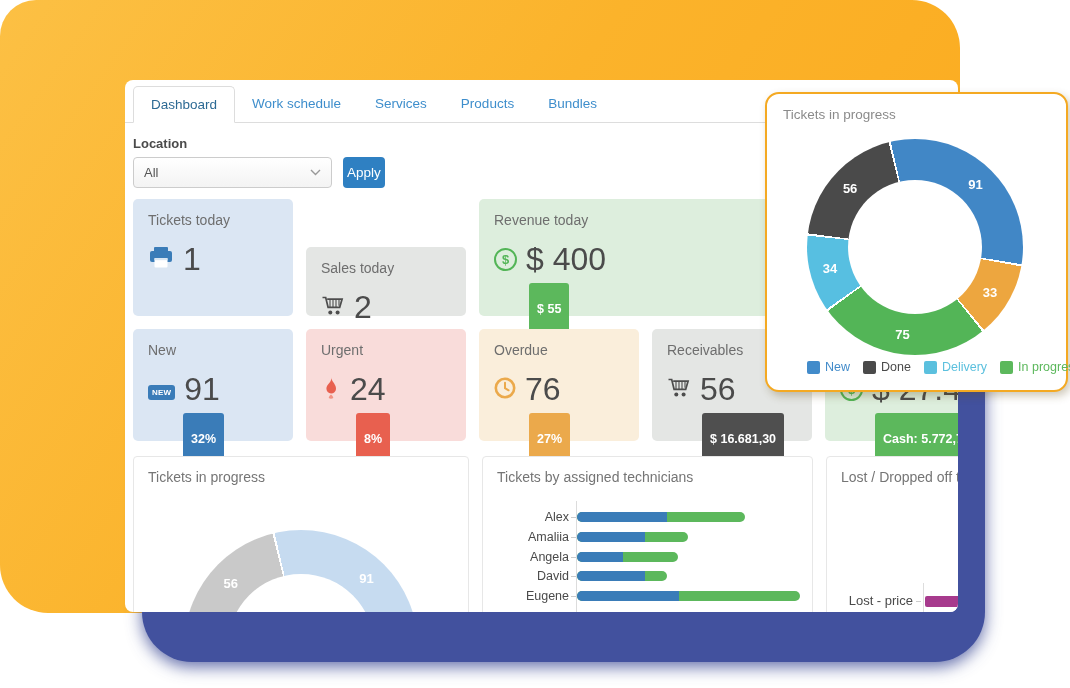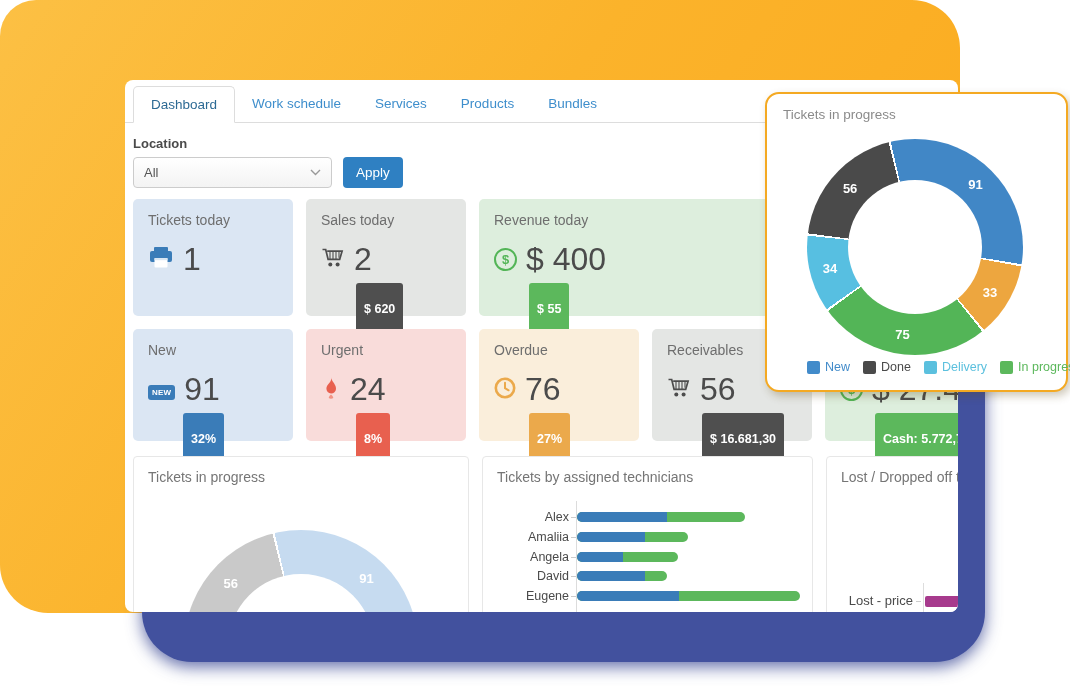--- a/index.html
+++ b/index.html
@@ -17,21 +17,21 @@
   .tabbar{display:flex;padding:6px 0 0 8px;border-bottom:1px solid #ddd;}
   .tab{padding:10px 17px;font-size:13.5px;color:#3e8ecc;cursor:pointer;white-space:nowrap;}
   .tab.active{background:#fff;border:1px solid #ddd;border-bottom:1px solid #fff;
               border-radius:5px 5px 0 0;color:#2d6a94;margin-bottom:-1px;}
   .content{padding:0 8px;}
   .loc-label{margin-top:13px;font-weight:bold;font-size:13px;color:#4a4a4a;}
   .controls{margin-top:6px;display:flex;}
   .select{width:199px;height:31px;border:1px solid #ccc;border-radius:4px;box-sizing:border-box;
           background:linear-gradient(#fff,#f3f3f3);display:flex;align-items:center;
           justify-content:space-between;padding:0 10px;font-size:13px;color:#555;cursor:pointer;}
-  .apply{margin-left:11px;height:31px;padding:0 13px;background:#2f80c2;color:#fff;border:none;
+  .apply{margin-left:11px;height:31px;padding:0 4px;background:#2f80c2;color:#fff;border:none;
          border-radius:4px;font-size:13.5px;cursor:pointer;}
   .cardrow{display:flex;gap:13px;}
   #row1{margin-top:11px;height:117px;}
   #row2{margin-top:13px;height:112px;}
   #row3{margin-top:15px;height:232px;}
   .stat{width:160px;border-radius:5px;padding:13px 15px;box-sizing:border-box;flex:0 0 auto;}
   .stat.wide{flex:1 1 auto;}
   .stat-title{font-size:14px;color:#6e6e6e;min-height:17px;}
   .stat-main{margin-top:12px;display:flex;align-items:center;gap:9px;}
   .stat-value{font-size:32px;color:#4b4b4b;white-space:nowrap;}
@@ -103,21 +103,21 @@
             <div class="stat-main">
               <span class="stat-icon"><svg width="26" height="21" viewBox="0 0 26 21">
                   <rect x="6" y="0" width="14" height="5" rx="1" fill="#3a7cb8"></rect>
                   <rect x="2" y="4" width="22" height="11" rx="2" fill="#3a7cb8"></rect>
                   <rect x="6.5" y="11" width="13" height="9.5" rx="1" fill="#fff"></rect>
                   <rect x="6.5" y="11" width="13" height="2.2" fill="#d9e6f2"></rect>
                 </svg></span>
               <span class="stat-value">1</span>
             </div>
           </div>
-          <div class="stat" style="background: rgb(228, 230, 228);"><div class="stat-title">Sales today</div><div class="stat-main">
+          <div class="stat" style="background: rgb(228, 230, 228); margin-top: 48px;"><div class="stat-title">Sales today</div><div class="stat-main">
               <span class="stat-icon"><svg width="24" height="21" viewBox="0 0 24 21">
                   <path d="M1.5 2.5h3.2l2.4 9.8h11.6l2.4-8.2H6.2" fill="none" stroke="#4d4d4d" stroke-width="1.7"></path>
                   <path d="M9 4.8v7.3M12 4.8v7.3M15 4.8v7.3M18 4.8v6" stroke="#4d4d4d" stroke-width="1.1"></path>
                   <circle cx="9.3" cy="17.6" r="2" fill="#4d4d4d"></circle>
                   <circle cx="16.6" cy="17.6" r="2" fill="#4d4d4d"></circle>
                 </svg></span>
               <span class="stat-value">2</span>
             </div><span class="stat-badge" style="background:#4f4f4f">$ 620</span></div>
           <div class="stat wide" style="background: rgb(221, 238, 221);"><div class="stat-title">Revenue today</div><div class="stat-main">
               <span class="stat-icon"><span class="dollar-ic">$</span></span>

